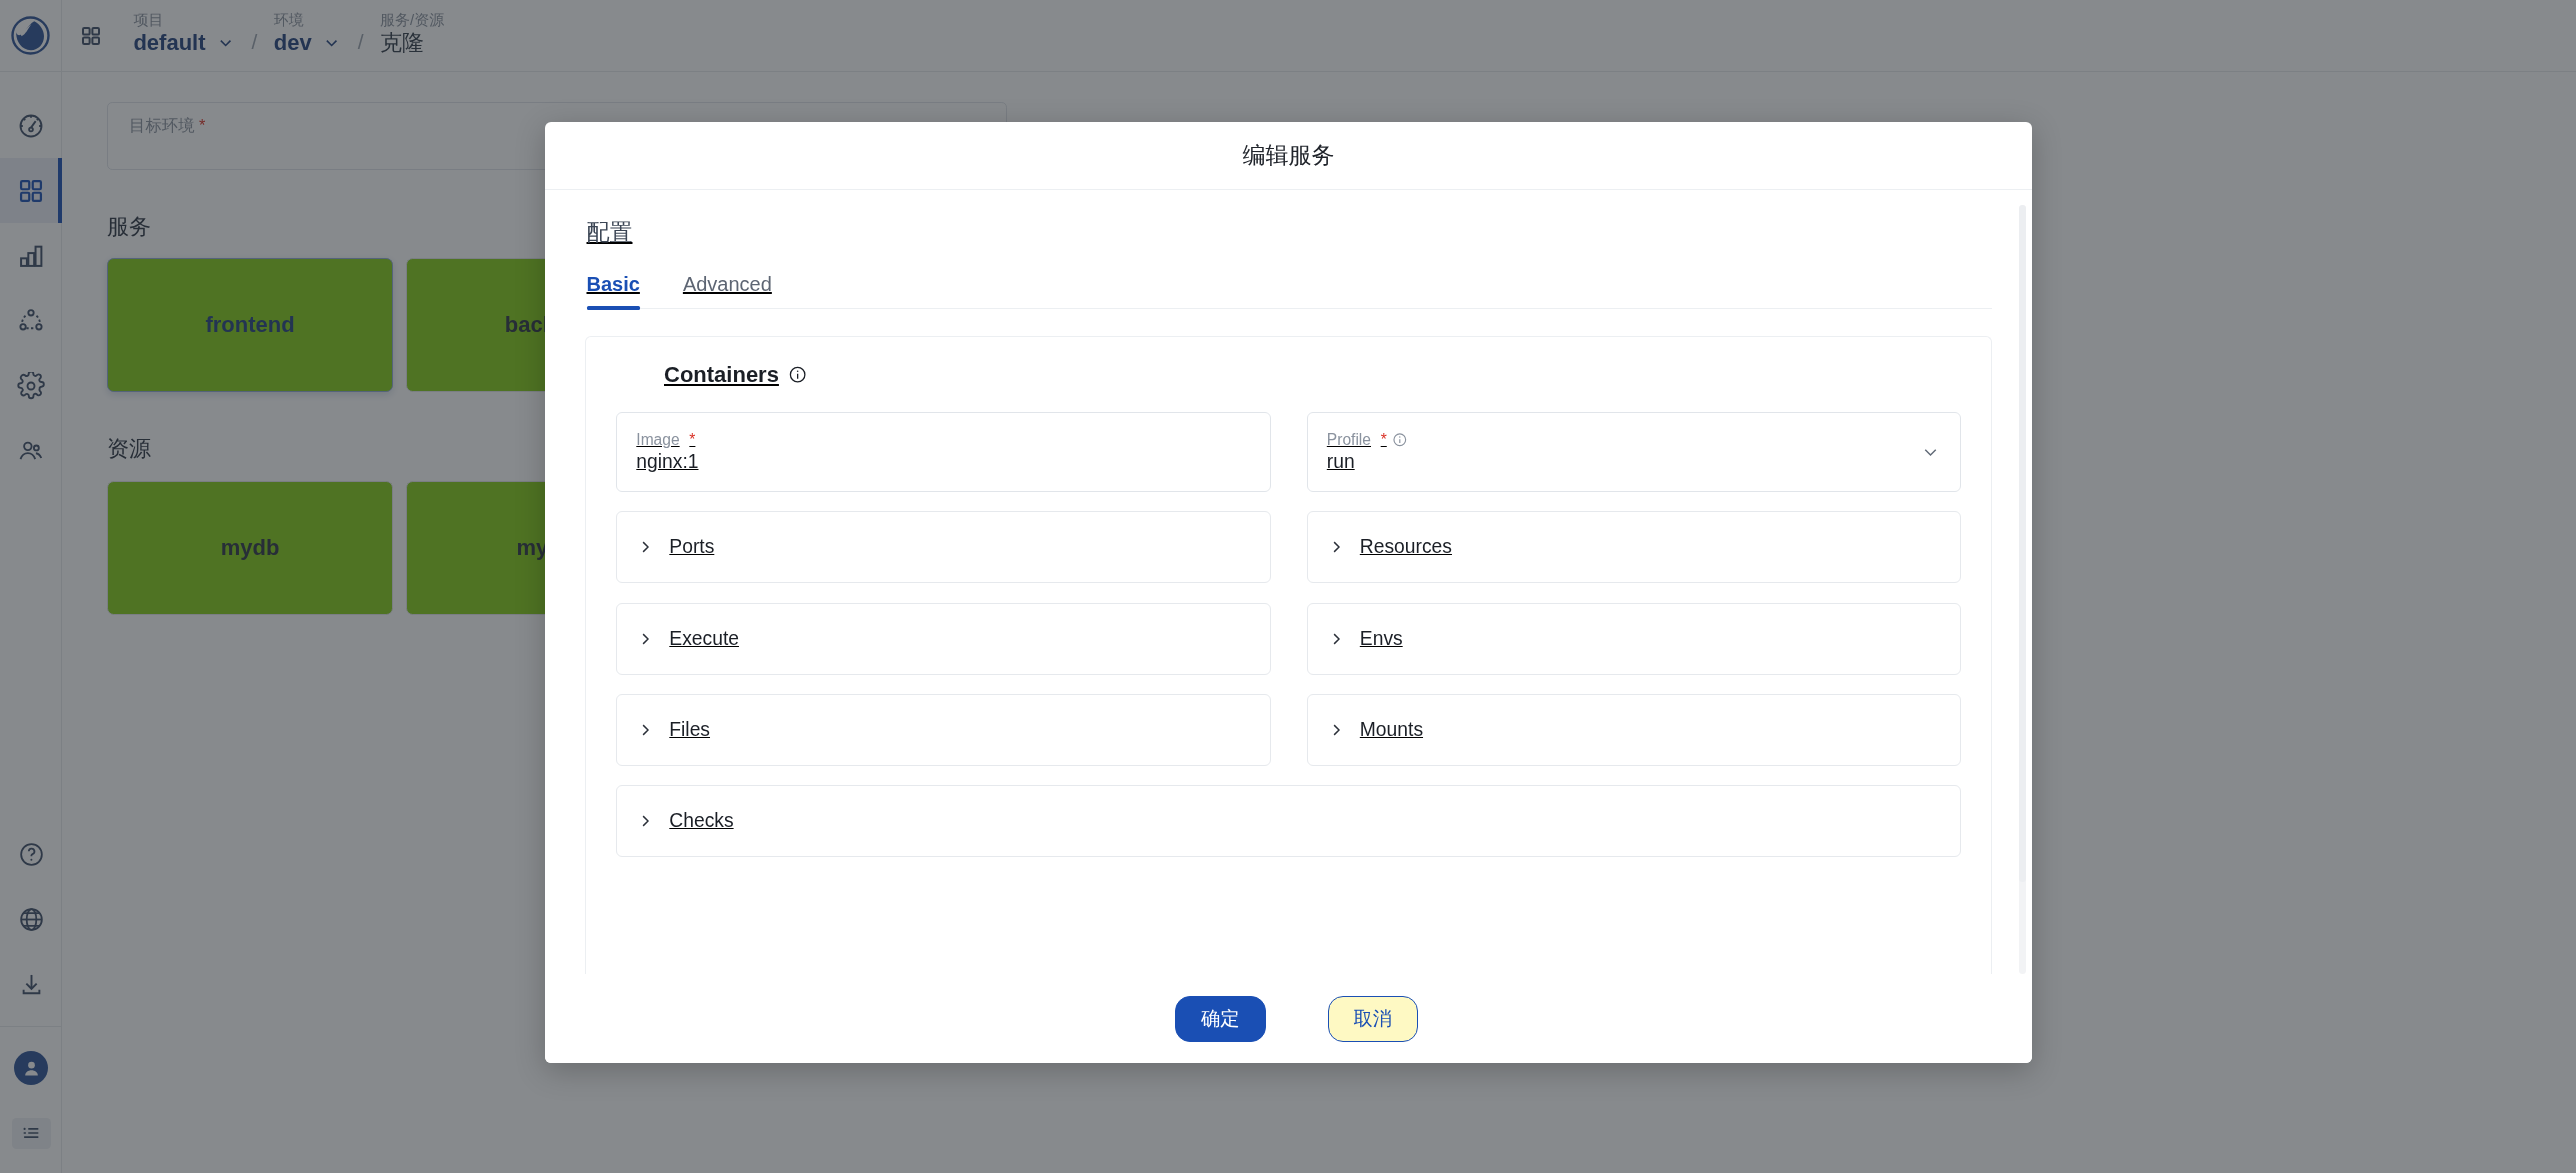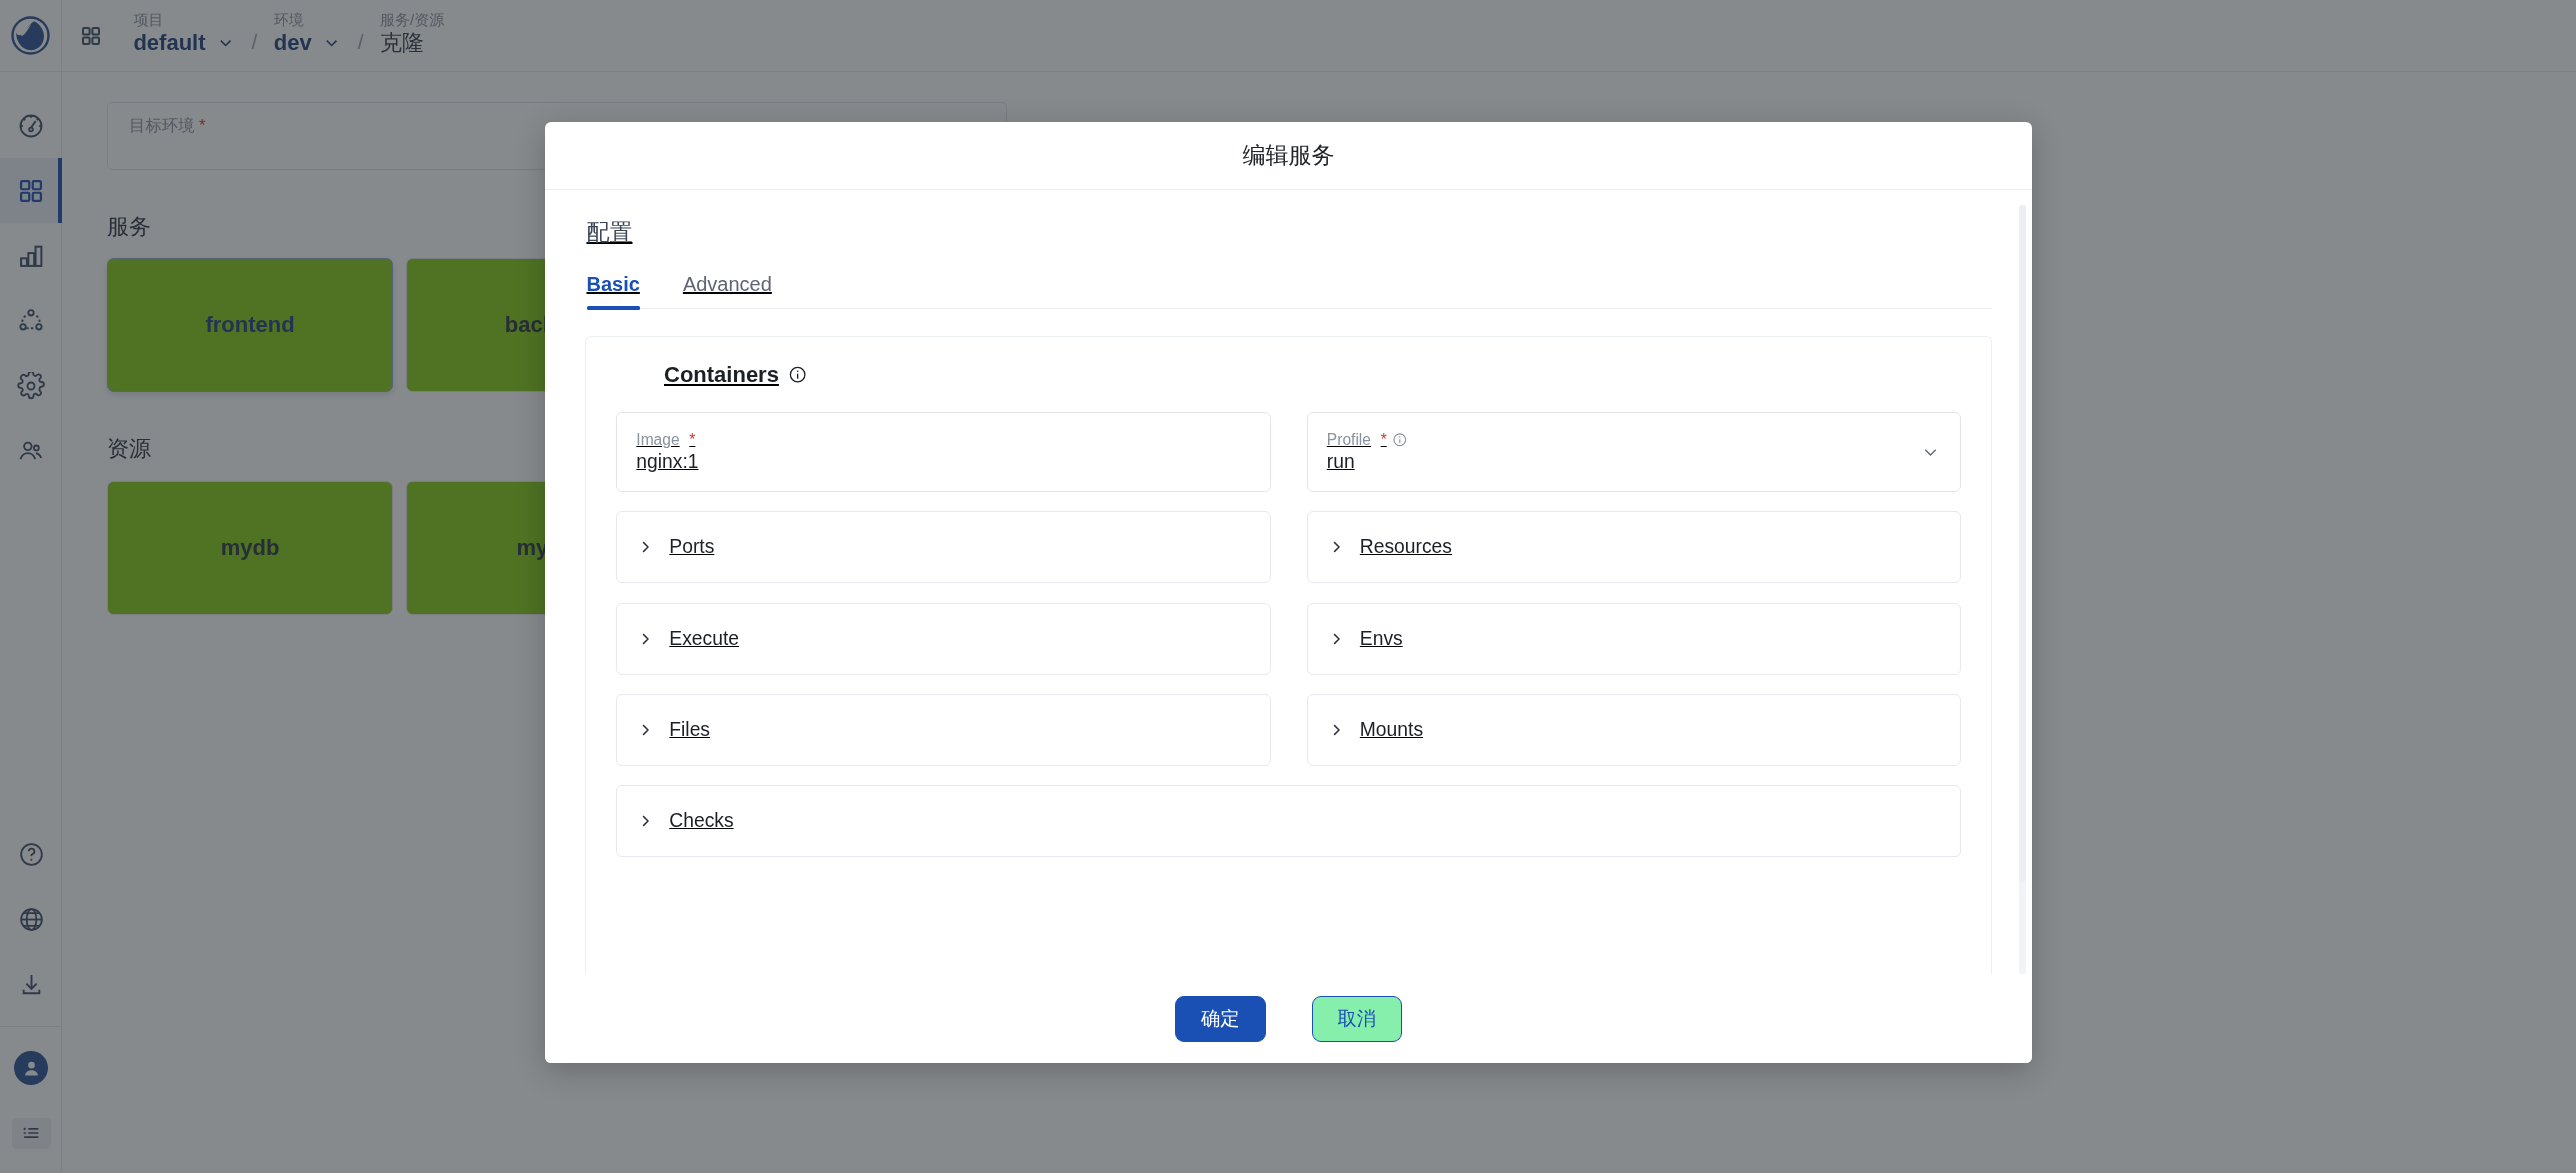--- a/index.html
+++ b/index.html
@@ -161,26 +161,26 @@
     background: #f2f3f5; border-radius: 3.7px;
   }
   .scrollthumb { position: absolute; top: 0; left: 0; width: 6.7px; height: 88%; background: #eceef1; border-radius: 3.7px; }
 
   .modal-foot {
     flex: 0 0 89px; height: 89px;
     display: flex; align-items: center; justify-content: center; gap: 46px;
     background: #fff;
   }
   .btn {
-    font-size: 19.3px; border-radius: 9px; cursor: pointer;
+    font-size: 19.3px; border-radius: 15px; cursor: pointer;
     display: inline-flex; align-items: center; justify-content: center;
-    padding: 0 25px; height: 46px; font-family: "Liberation Sans", sans-serif;
+    padding: 0 25px; height: 46px; font-family: "Liberation Sans", sans-serif; margin-left: 16px;
   }
   .btn-primary { background: #1a4fb4; color: #fff; border: 0.7px solid #1a4fb4; min-width: 88px; }
-  .btn-ghost { background: #86efac; color: #1a4fb4; border: 0.7px solid #1a4fb4; min-width: 88px; }
+  .btn-ghost { background: #fef9c3; color: #1a4fb4; border: 0.7px solid #1a4fb4; min-width: 88px; }
 
   svg { display: block; }
 </style>
 </head>
 <body>
 
 <div id="app">
 
   <div class="rail">
 

